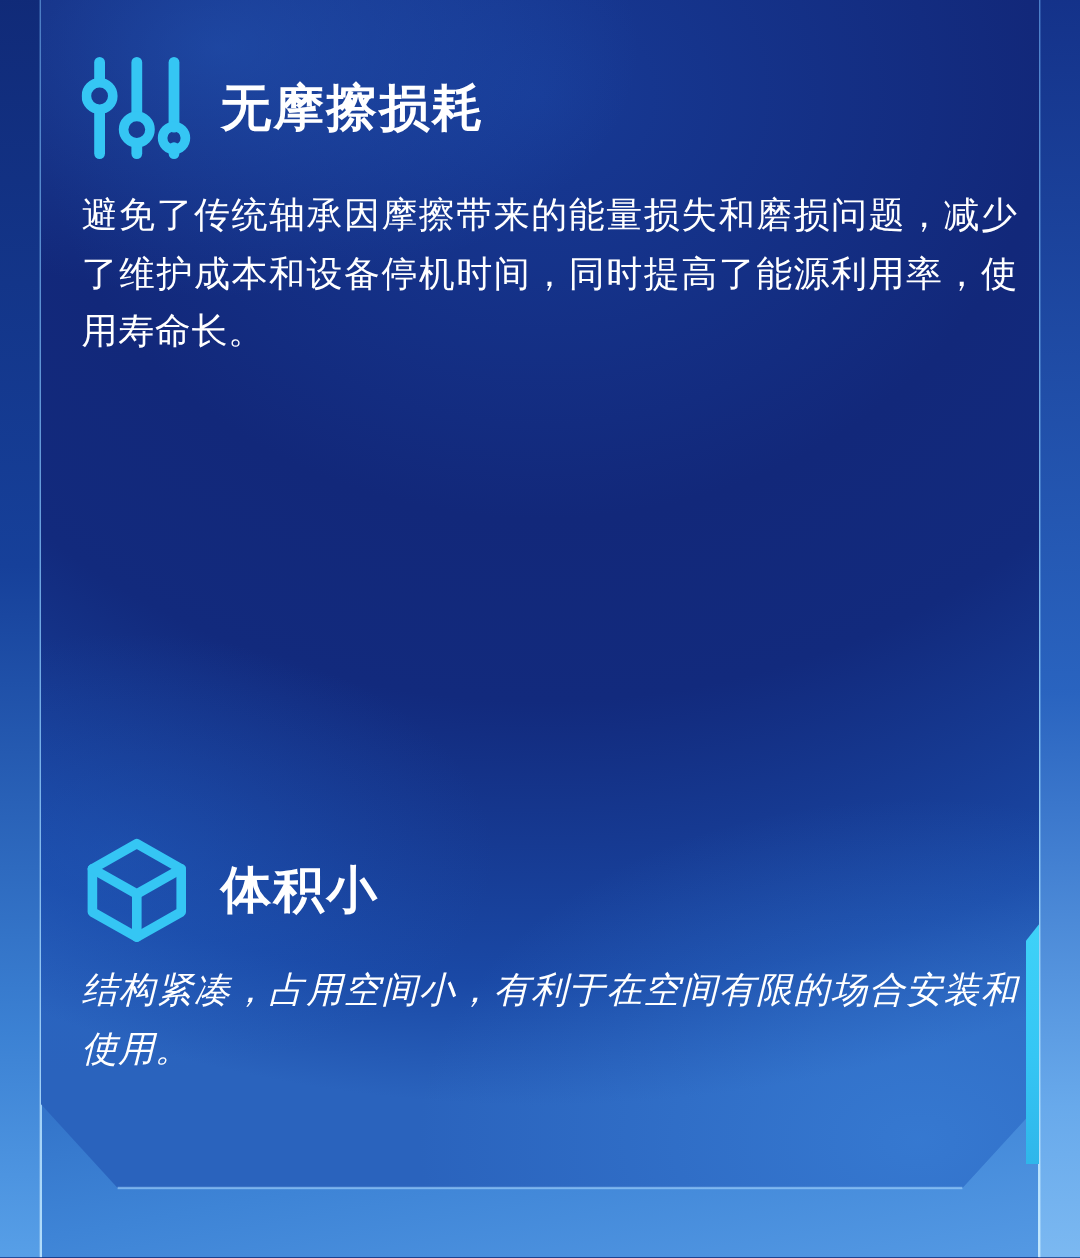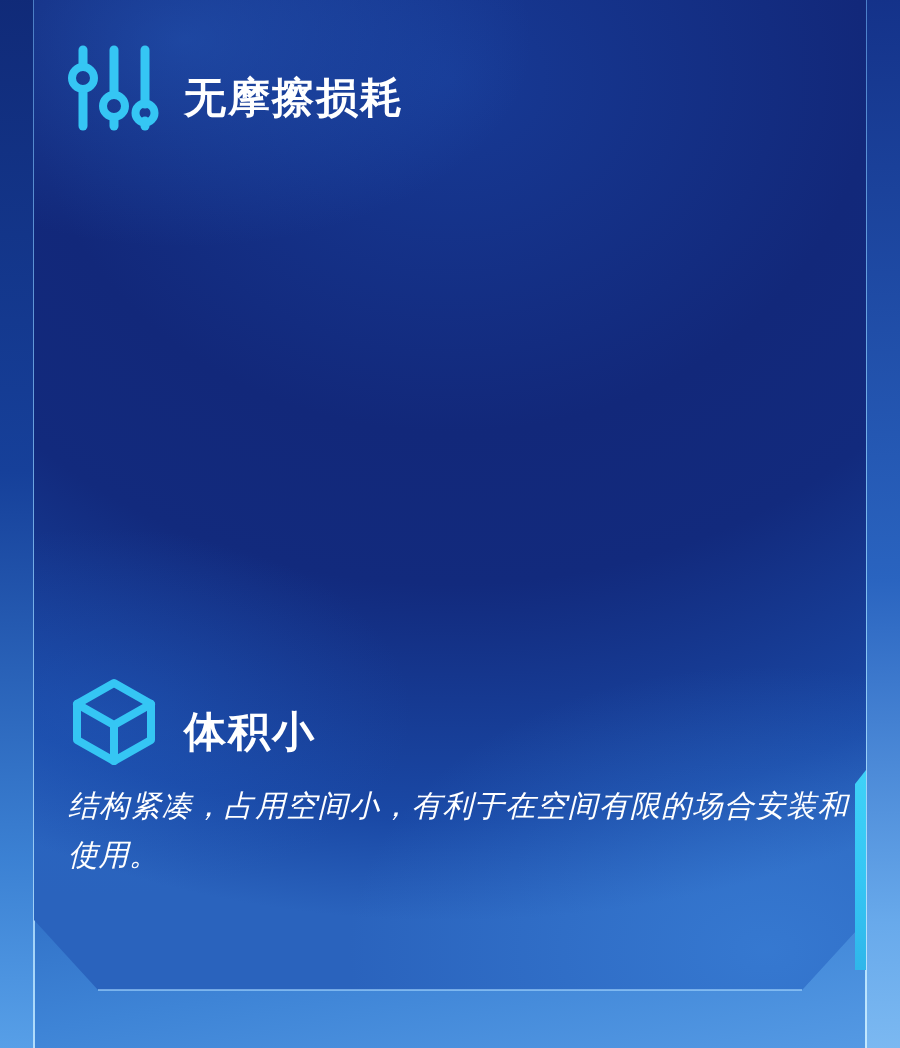--- a/index.html
+++ b/index.html
@@ -96,24 +96,25 @@
     width: 832px; height: 990px;
   }
 
   .feature {
     position: absolute;
     left: 34px;
     width: 780px;
   }
   .feat-1 { top: 42px; }
   .feat-2 { top: 400px; }
-  .feat-3 { top: 676px; }
+  .feat-3 { top: 696px; }
 
   .feat-head {
     display: flex;
+    align-items: center;
     gap: 24px;
     height: 96px;
   }
   .feat-icon {
     width: 92px;
     height: 92px;
     flex: 0 0 92px;
     display: flex;
     align-items: center;
     justify-content: center;
@@ -172,20 +173,21 @@
               <line x1="77" y1="8" x2="77" y2="62"></line>
               <line x1="77" y1="79" x2="77" y2="84"></line>
             </g>
             <circle cx="15" cy="36" r="11" fill="none" stroke="#35c6f4" stroke-width="8"></circle>
             <circle cx="46" cy="64" r="11" fill="none" stroke="#35c6f4" stroke-width="8"></circle>
             <circle cx="77" cy="71" r="9.5" fill="none" stroke="#35c6f4" stroke-width="8"></circle>
           </svg>
         </span>
         <h2 class="feat-title">无摩擦损耗</h2>
       </div>
+      <p class="feat-body">避免了传统轴承因摩擦带来的能量损失和磨损问题，减少了维护成本和设备停机时间，同时提高了能源利用率，使用寿命长。</p>
     </section>
 
 
     <section class="feature feat-3">
       <div class="feat-head">
         <span class="feat-icon">
           <svg width="92" height="92" viewBox="0 0 92 92" aria-hidden="true">
             <g fill="none" stroke="#35c6f4" stroke-width="8" stroke-linejoin="round" stroke-linecap="round">
               <path d="M46 7 L83 28 L83 64 L46 85 L9 64 L9 28 Z"></path>
               <path d="M9 28 L46 49 L83 28"></path>

